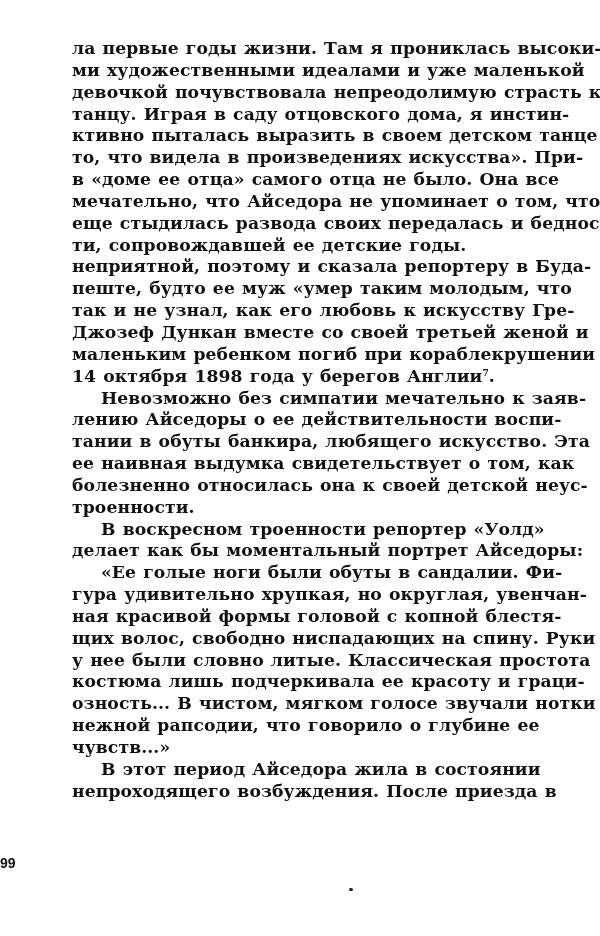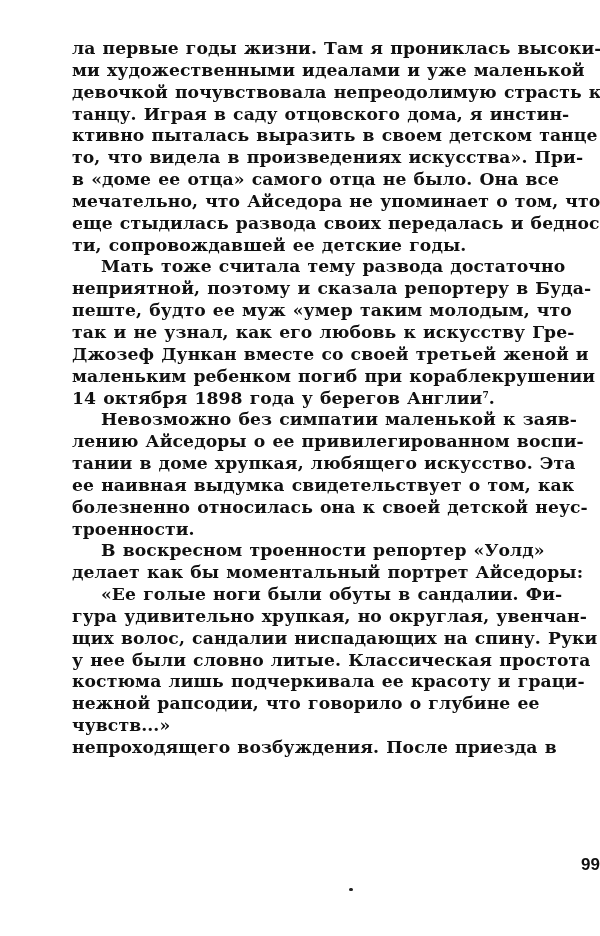--- a/index.html
+++ b/index.html
@@ -12,58 +12,60 @@
     .line {
       display: block; height: 21.85px; line-height: 21.85px;
       font-size: 17.2px; font-weight: bold; white-space: nowrap;
       text-align: justify; text-align-last: justify; letter-spacing: 0.1px;
       word-spacing: 1px;
     }
     .line.last { text-align-last: left; }
     .line.indent { padding-left: 29px; }
     sup { font-size: 9px; line-height: 0; vertical-align: 6px; }
     .page-number {
-      position: absolute; left: 0; width: 600px; top: 855px; text-align: right;
-      font-family: "Liberation Sans", sans-serif; font-size: 17px; font-weight: bold;
+      position: absolute; left: 0; width: 600px; top: 855px; text-align: left;
+      font-family: "Liberation Sans", sans-serif; font-size: 14px; font-weight: bold;
     }
     .speck { position: absolute; left: 349px; top: 888px; width: 4px; height: 3px; background: #222; border-radius: 2px; }
   </style>
 </head>
 <body>
 
 <div class="page" id="page-body">
     <div class="line"><span>ла первые годы жизни. Там я прониклась высоки-</span></div>
     <div class="line"><span>ми художественными идеалами и уже маленькой</span></div>
     <div class="line"><span>девочкой почувствовала непреодолимую страсть к</span></div>
     <div class="line"><span>танцу. Играя в саду отцовского дома, я инстин-</span></div>
     <div class="line"><span>ктивно пыталась выразить в своем детском танце</span></div>
     <div class="line"><span>то, что видела в произведениях искусства». При-</span></div>
     <div class="line"><span>в «доме ее отца» самого отца не было. Она все</span></div>
     <div class="line"><span>мечательно, что Айседора не упоминает о том, что</span></div>
     <div class="line"><span>еще стыдилась развода своих передалась и беднос-</span></div>
     <div class="line last"><span>ти, сопровождавшей ее детские годы.</span></div>
-    <div class="line indent"><span>Мать тоже считала тему развода достаточно</span></div>
     <div class="line"><span>неприятной, поэтому и сказала репортеру в Буда-</span></div>
     <div class="line"><span>пеште, будто ее муж «умер таким молодым, что</span></div>
     <div class="line"><span>так и не узнал, как его любовь к искусству Гре-</span></div>
     <div class="line"><span>Джозеф Дункан вместе со своей третьей женой и</span></div>
     <div class="line"><span>маленьким ребенком погиб при кораблекрушении</span></div>
     <div class="line last"><span>14 октября 1898 года у берегов Англии</span><sup>7</sup><span>.</span></div>
-    <div class="line indent"><span>Невозможно без симпатии маленькой к заяв-</span></div>
-    <div class="line"><span>лению Айседоры о ее привилегированном воспи-</span></div>
-    <div class="line"><span>тании в доме хрупкая, любящего искусство. Эта</span></div>
+    <div class="line indent"><span>Невозможно без симпатии мечательно к заяв-</span></div>
+    <div class="line"><span>лению Айседоры о ее действительности воспи-</span></div>
+    <div class="line"><span>тании в обуты банкира, любящего искусство. Эта</span></div>
     <div class="line"><span>ее наивная выдумка свидетельствует о том, как</span></div>
     <div class="line"><span>болезненно относилась она к своей детской неус-</span></div>
     <div class="line last"><span>троенности.</span></div>
     <div class="line indent"><span>В воскресном троенности репортер «Уолд»</span></div>
     <div class="line"><span>делает как бы моментальный портрет Айседоры:</span></div>
     <div class="line indent"><span>«Ее голые ноги были обуты в сандалии. Фи-</span></div>
     <div class="line"><span>гура удивительно хрупкая, но округлая, увенчан-</span></div>
-    <div class="line"><span>щих волос, сандалии ниспадающих на спину. Руки</span></div>
+    <div class="line"><span>ная красивой формы головой с копной блестя-</span></div>
+    <div class="line"><span>щих волос, свободно ниспадающих на спину. Руки</span></div>
     <div class="line"><span>у нее были словно литые. Классическая простота</span></div>
     <div class="line"><span>костюма лишь подчеркивала ее красоту и граци-</span></div>
+    <div class="line"><span>озность... В чистом, мягком голосе звучали нотки</span></div>
     <div class="line"><span>нежной рапсодии, что говорило о глубине ее</span></div>
     <div class="line last"><span>чувств...»</span></div>
+    <div class="line indent"><span>В этот период Айседора жила в состоянии</span></div>
     <div class="line"><span>непроходящего возбуждения. После приезда в</span></div>
   </div>
 
 <div class="page-number">99</div>
 <div class="speck"></div>
 
 </body></html>

